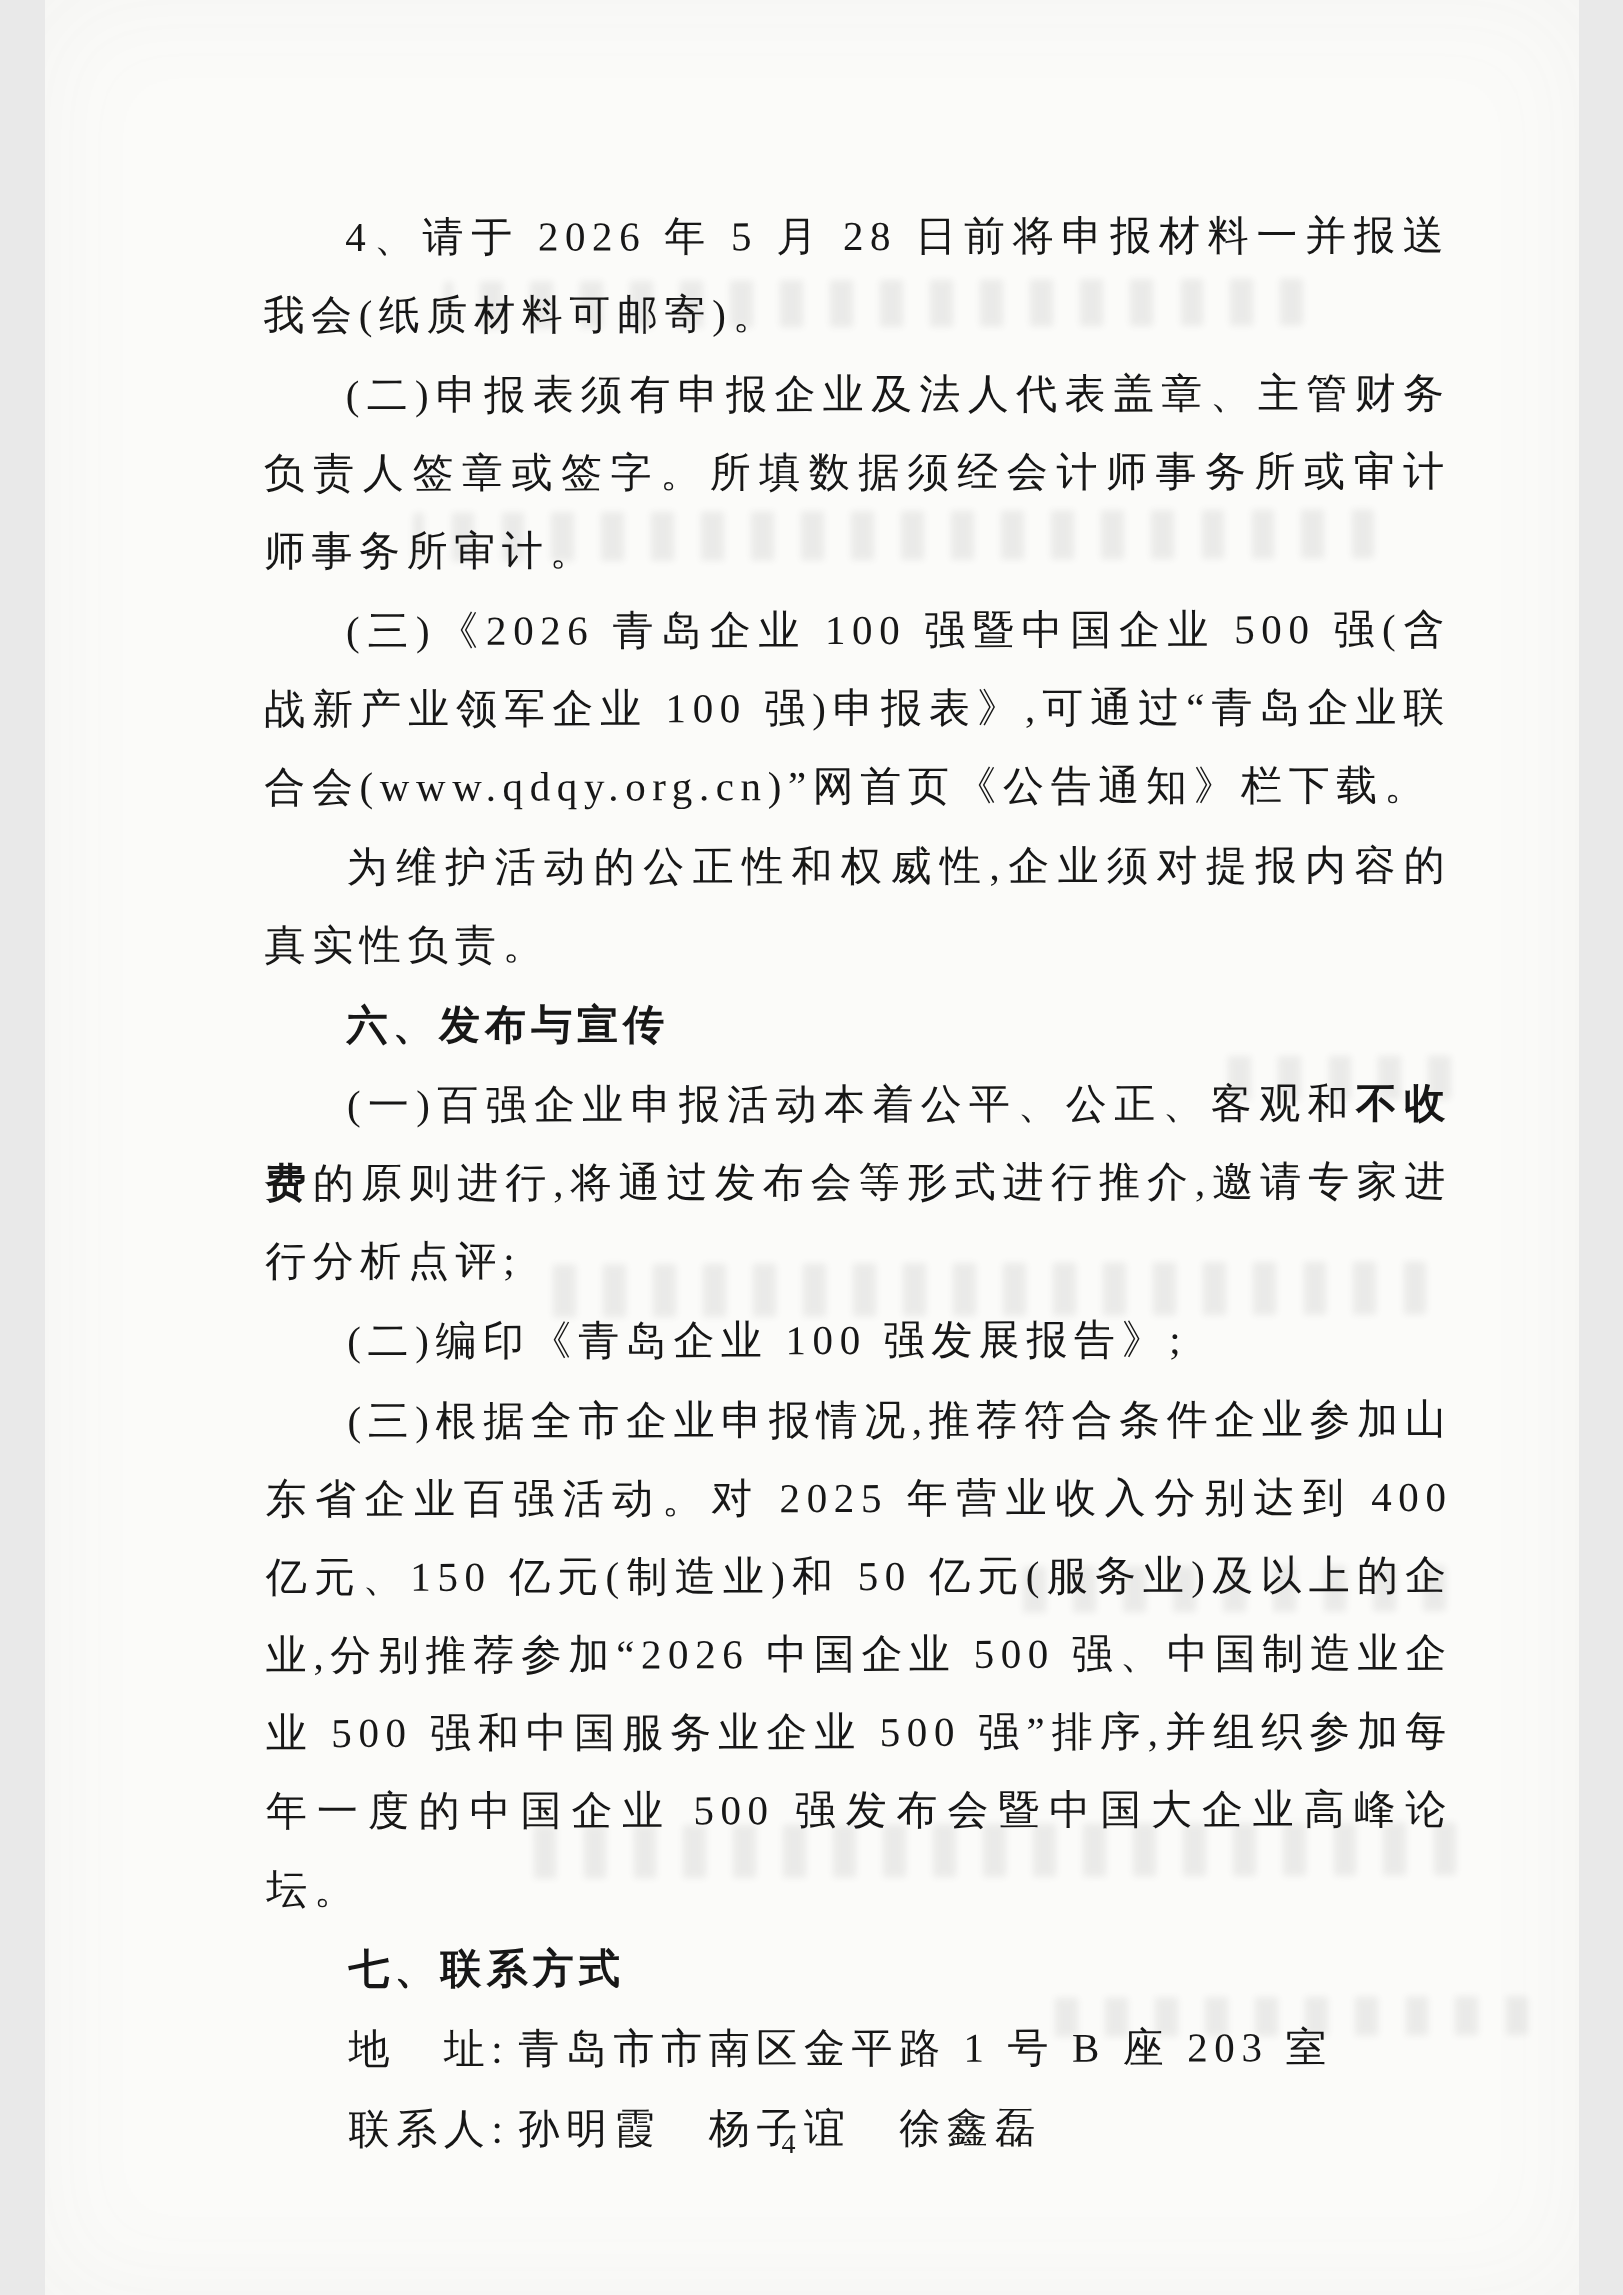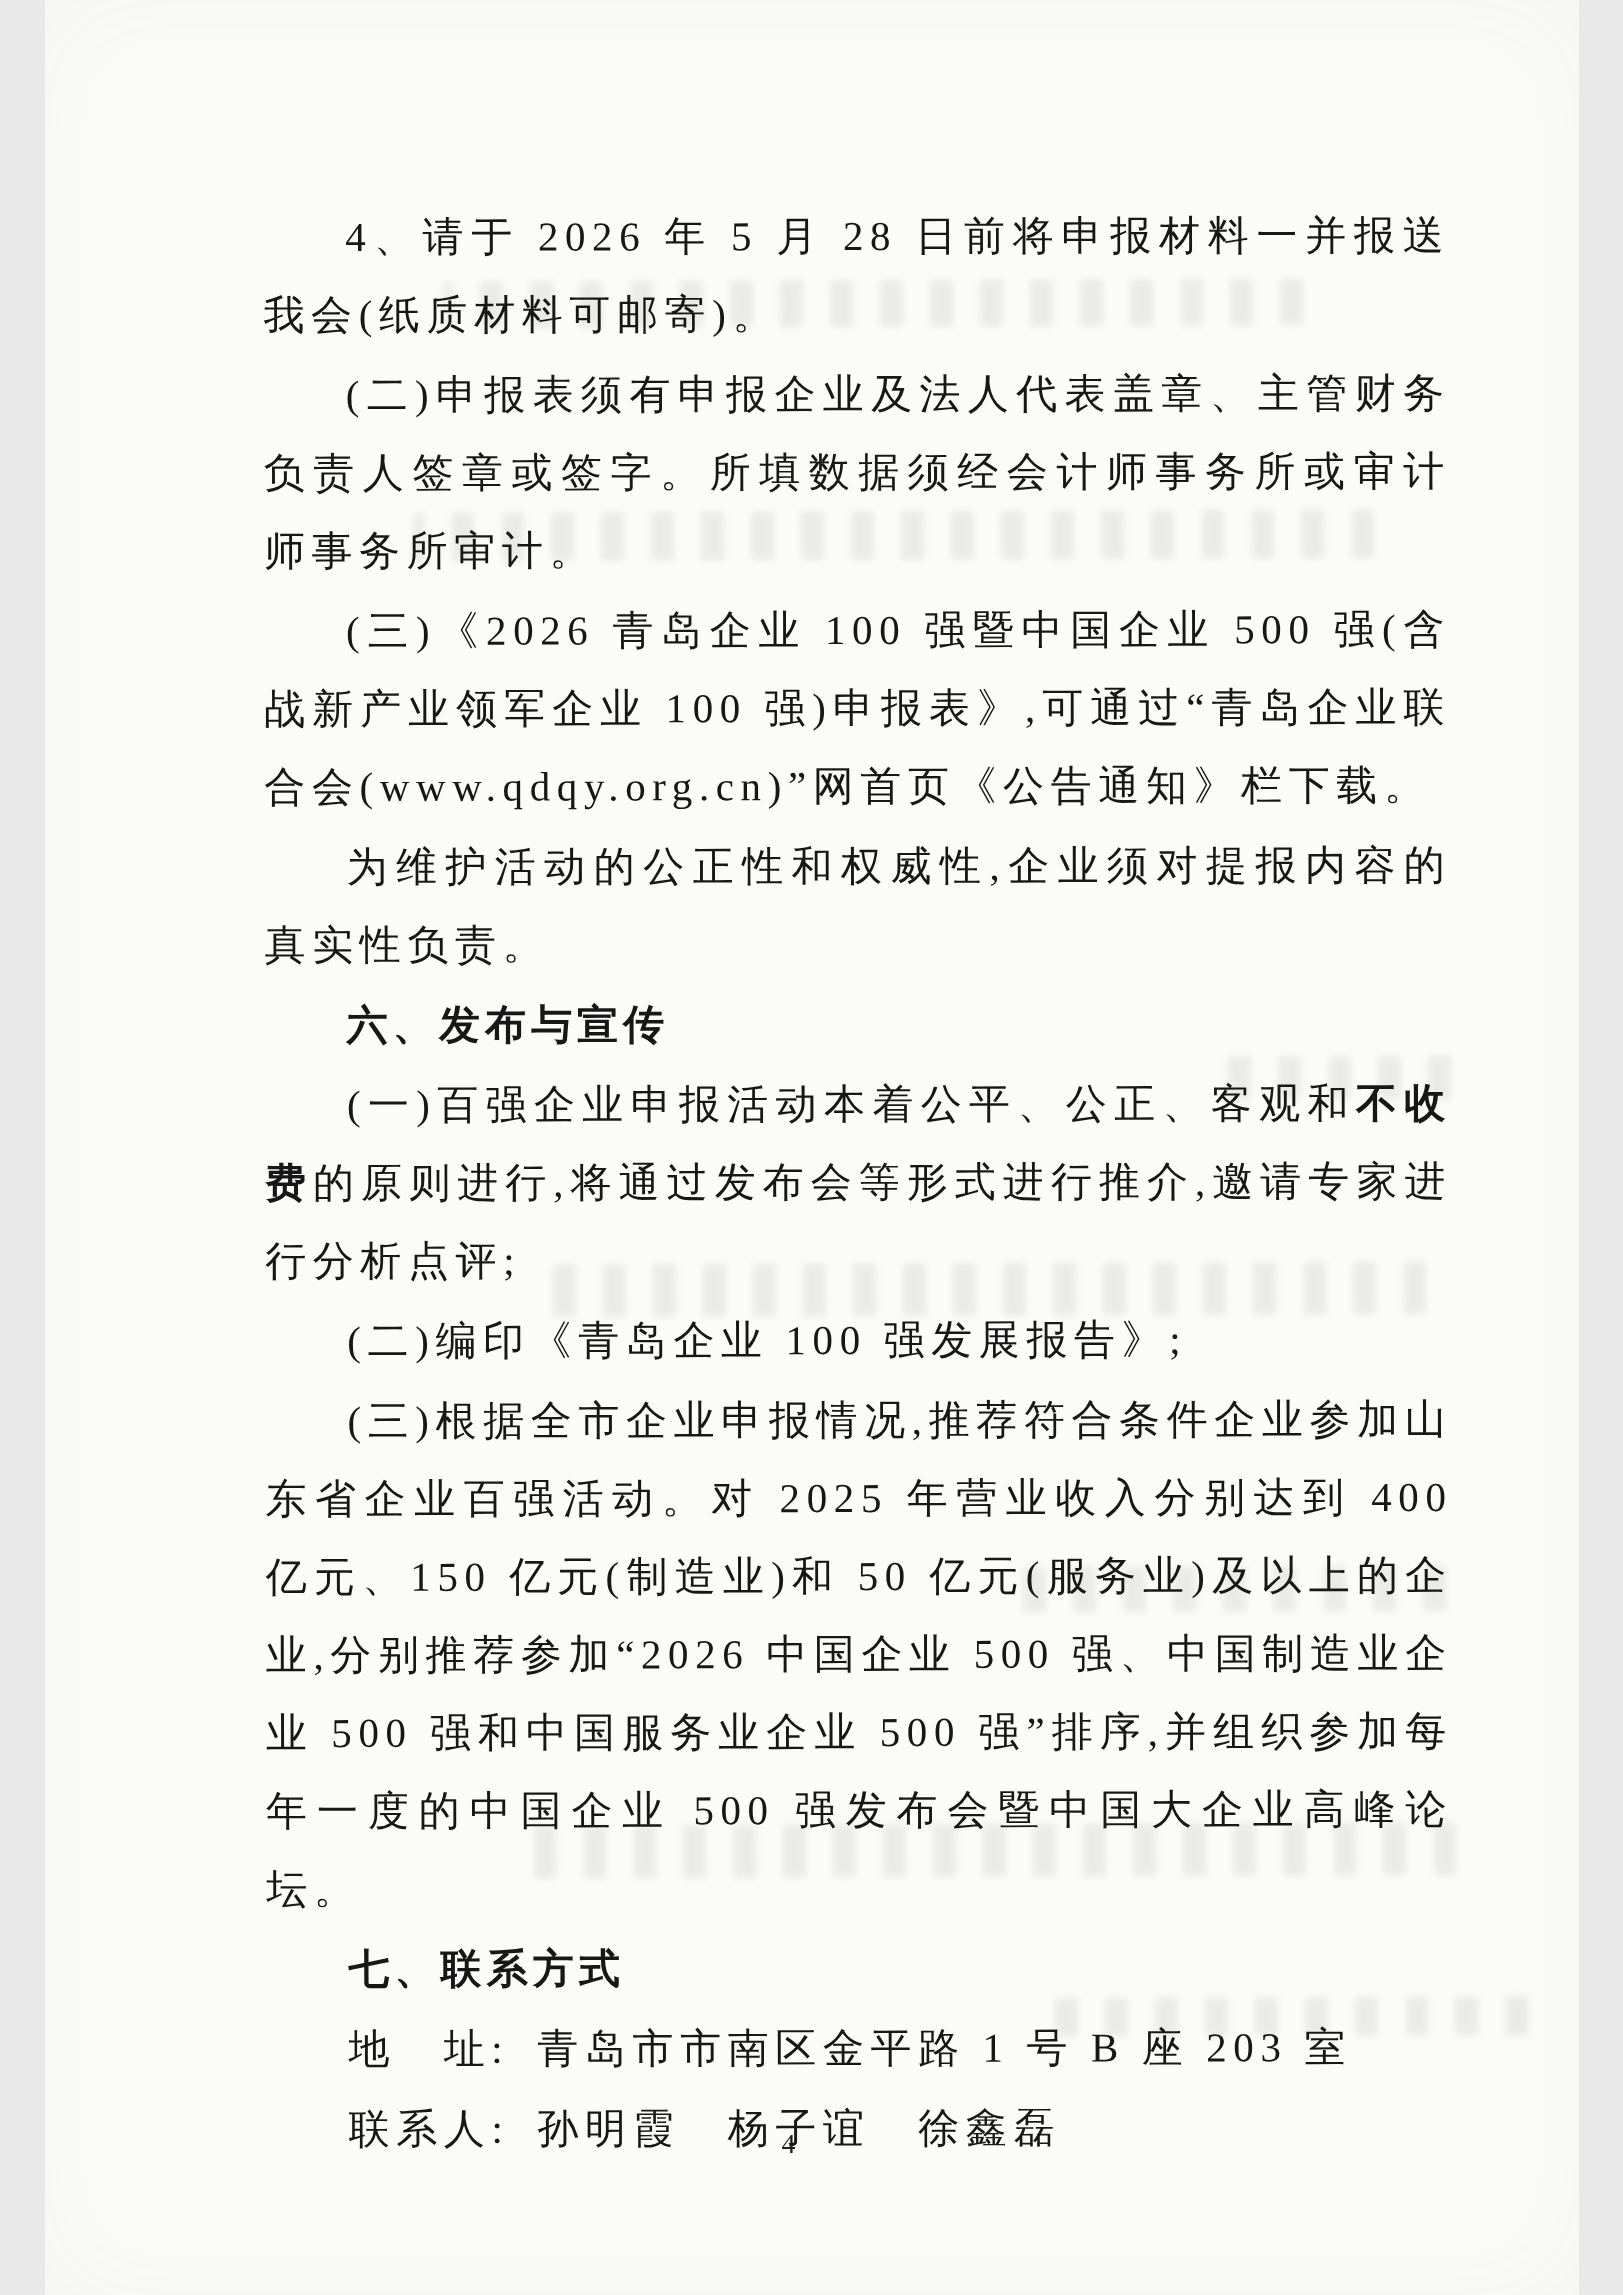--- a/index.html
+++ b/index.html
@@ -36,21 +36,21 @@
   }
   .heading {
     font-family: "Liberation Sans", "DejaVu Sans", sans-serif;
     font-weight: 700;
     letter-spacing: 5.1px;
   }
   .bold-run {
     font-weight: 700;
   }
   .contact-label {
-    margin-right: 28px;
+    margin-right: 9px;
   }
   .page-number {
     position: absolute;
     top: 2128px;
     left: 0;
     width: 97%;
     text-align: center;
     font-size: 28px;
     color: #1d1d1d;
     font-family: "Liberation Serif", "DejaVu Serif", serif;

